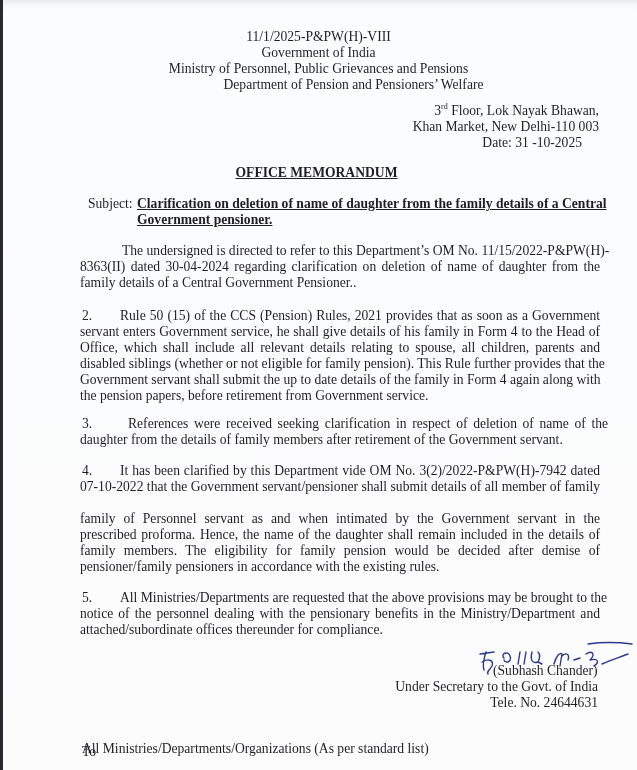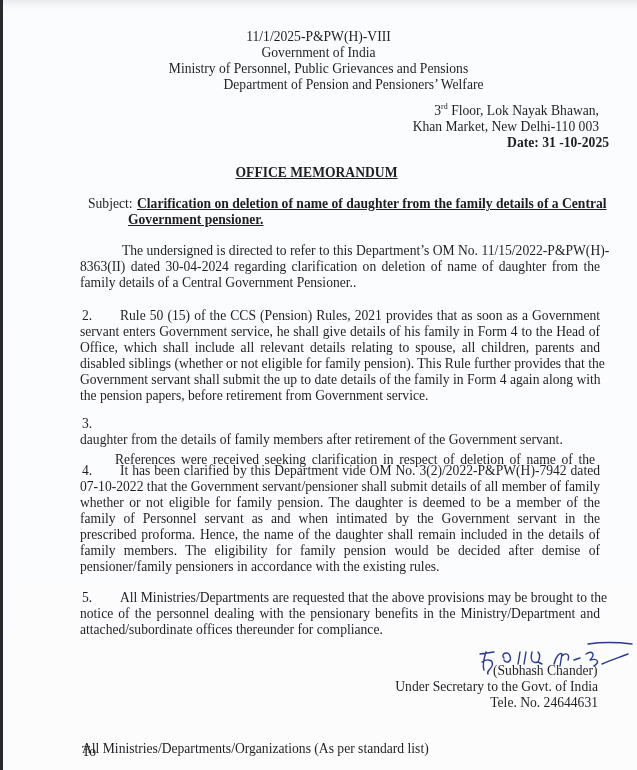--- a/index.html
+++ b/index.html
@@ -67,48 +67,47 @@
 <div class="page">
   <div class="left-edge"></div>
 
   <div class="line center" style="top:29px;">11/1/2025-P&amp;PW(H)-VIII</div>
   <div class="line center" style="top:61px;">Ministry of Personnel, Public Grievances and Pensions</div>
   <div class="line center" style="top:45px;">Government of India</div>
   <div class="line center" style="top:77px;padding-left:35px;">Department of Pension and Pensioners’ Welfare</div>
 
   <div class="line right" style="top:103px; right:38px;"><span>3</span><sup>rd</sup><span> Floor, Lok Nayak Bhawan,</span></div>
   <div class="line right" style="top:119px; right:38px;">Khan Market, New Delhi-110 003</div>
-  <div class="line right" style="top:135px; right:28px;font-weight:bold;">Date: 31 -10-2025</div>
+  <div class="line right" style="top:135px; right:55px;">Date: 31 -10-2025</div>
 
   <div class="line center bold-u" style="top:165px; left:-2px;">OFFICE MEMORANDUM</div>
 
   <div class="line" style="top:196px; left:88px;">Subject:</div>
   <div class="line bold-u" style="top:196px; left:137px;">Clarification on deletion of name of daughter from the family details of a Central</div>
-  <div class="line bold-u" style="top:212px; left:128px;">Government pensioner.</div>
+  <div class="line bold-u" style="top:212px; left:137px;">Government pensioner.</div>
 
   <div class="justify-line" style="top:243px; left:122px; width:478px;">The undersigned is directed to refer to this Department’s OM No. 11/15/2022-P&amp;PW(H)-</div>
   <div class="justify-line" style="top:259px;">8363(II) dated 30-04-2024 regarding clarification on deletion of name of daughter from the</div>
   <div class="justify-line last-line" style="top:275px;">family details of a  Central Government Pensioner..</div>
 
   <div class="line" style="top:308px; left:82px;">2.</div>
   <div class="justify-line" style="top:308px; left:120px; width:480px;">Rule 50 (15) of the CCS (Pension) Rules, 2021 provides that as soon as a Government</div>
   <div class="justify-line" style="top:324px;">servant enters Government service, he shall give details of his family in Form 4 to the Head of</div>
   <div class="justify-line" style="top:340px;">Office, which shall include all relevant  details relating to spouse, all children, parents and</div>
   <div class="justify-line" style="top:356px;">disabled siblings (whether or not eligible for family pension).  This Rule further provides that the</div>
   <div class="justify-line" style="top:372px;">Government servant shall submit the up to date details of the family in Form 4 again along with</div>
   <div class="justify-line last-line" style="top:388px;">the pension papers, before retirement from Government service.</div>
 
   <div class="line" style="top:416px; left:82px;">3.</div>
-  <div class="justify-line" style="top:416px; left:115px; width:480px;margin-top:36px;">References were received seeking clarification in respect of deletion of name of the</div>
+  <div class="justify-line" style="top:416px; left:128px; width:480px;">References were received seeking clarification in respect of deletion of name of the</div>
   <div class="justify-line last-line" style="top:432px;">daughter from the details of family members after retirement of the Government servant.</div>
 
   <div class="line" style="top:463px; left:82px;">4.</div>
   <div class="justify-line" style="top:463px; left:120px; width:480px;">It has been clarified by this Department vide OM No. 3(2)/2022-P&amp;PW(H)-7942 dated</div>
   <div class="justify-line" style="top:479px;">07-10-2022 that the Government servant/pensioner shall submit details of all member of family</div>
-  <div class="justify-line" style="top:495px;">whether or not eligible for family pension.   The daughter is deemed to be a member of the</div>
   <div class="justify-line" style="top:511px;">family of Personnel servant as and when intimated by the Government servant in the</div>
   <div class="justify-line" style="top:527px;">prescribed proforma. Hence, the name of the daughter shall remain included in the details of</div>
   <div class="justify-line" style="top:543px;">family members. The eligibility for family pension would be decided after demise of</div>
   <div class="justify-line last-line" style="top:559px;">pensioner/family pensioners in accordance with the existing rules.</div>
 
   <div class="line" style="top:590px; left:82px;">5.</div>
   <div class="justify-line" style="top:606px;">notice of the personnel dealing with the pensionary benefits in the Ministry/Department and</div>
   <div class="justify-line" style="top:590px; left:120px; width:480px;">All Ministries/Departments are requested that the above provisions may be brought to the</div>
   <div class="justify-line last-line" style="top:622px;">attached/subordinate offices thereunder for compliance.</div>
 

